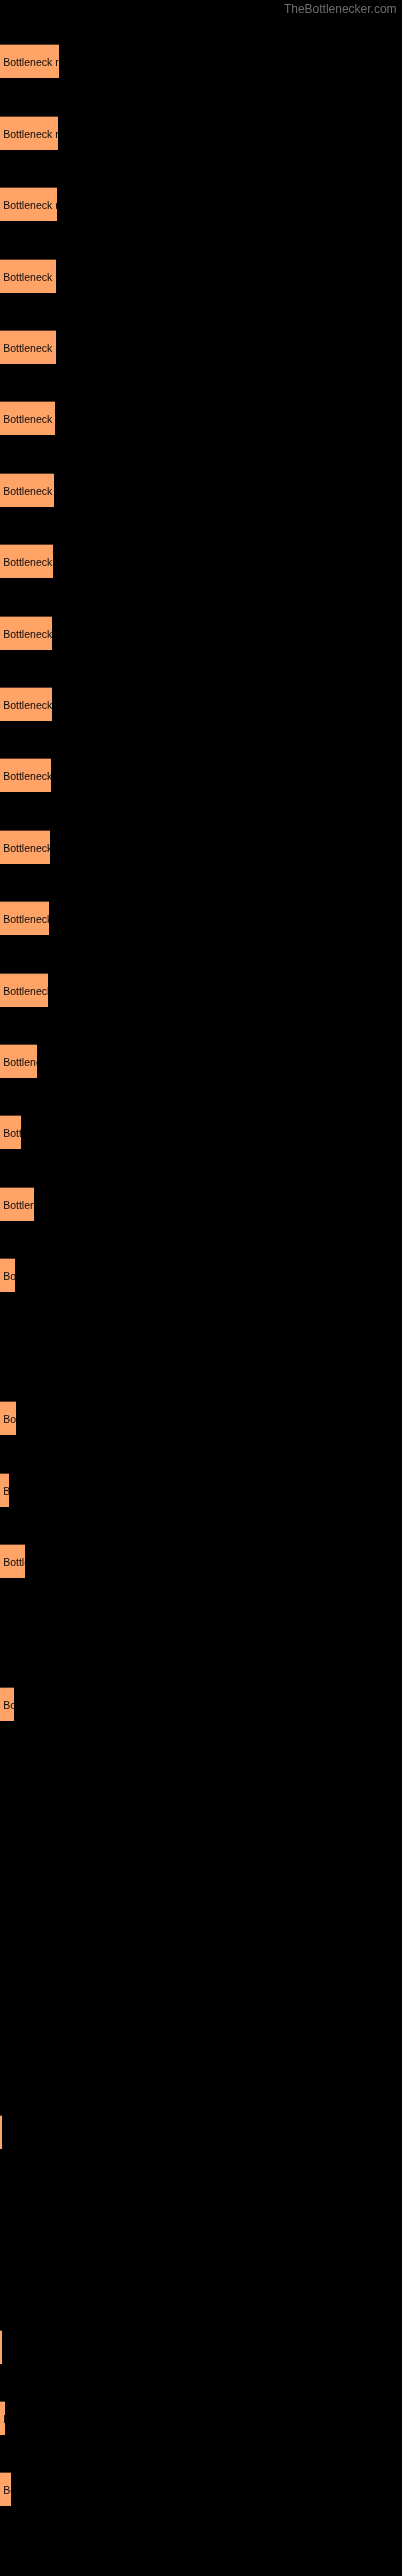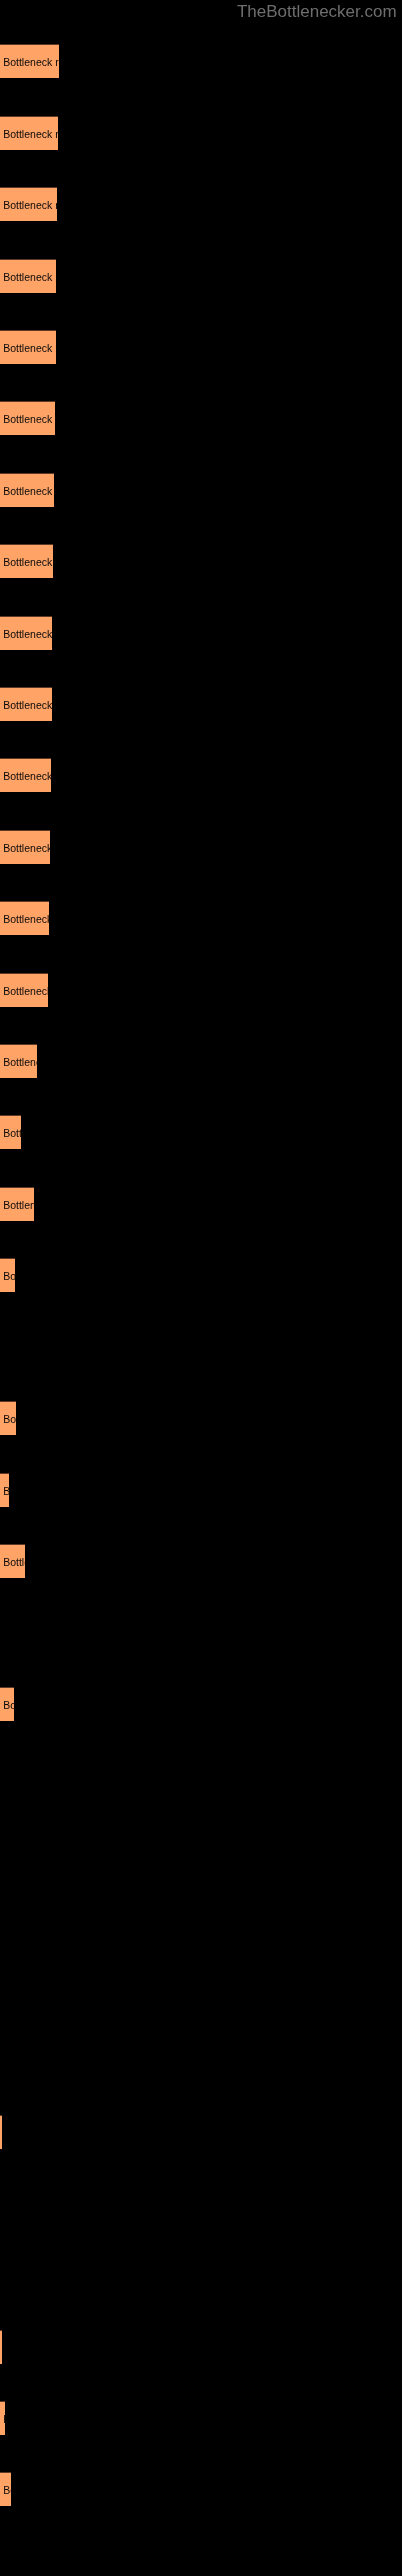--- a/index.html
+++ b/index.html
@@ -9,21 +9,21 @@
     height:2576px;
     position:relative;
     font-family:"Liberation Sans", sans-serif;
     overflow:hidden;
   }
 
   .site-title{
     position:absolute;
     right:6.4px;
     top:1.6px;
-    font-size:17px;
+    font-size:12px;
     color:#6e6e6e;
     letter-spacing:0px;
     white-space:nowrap;
     font-family:"Liberation Sans", sans-serif;
   }
 
   .chart-area{
     position:absolute;
     left:0;
     top:0;

